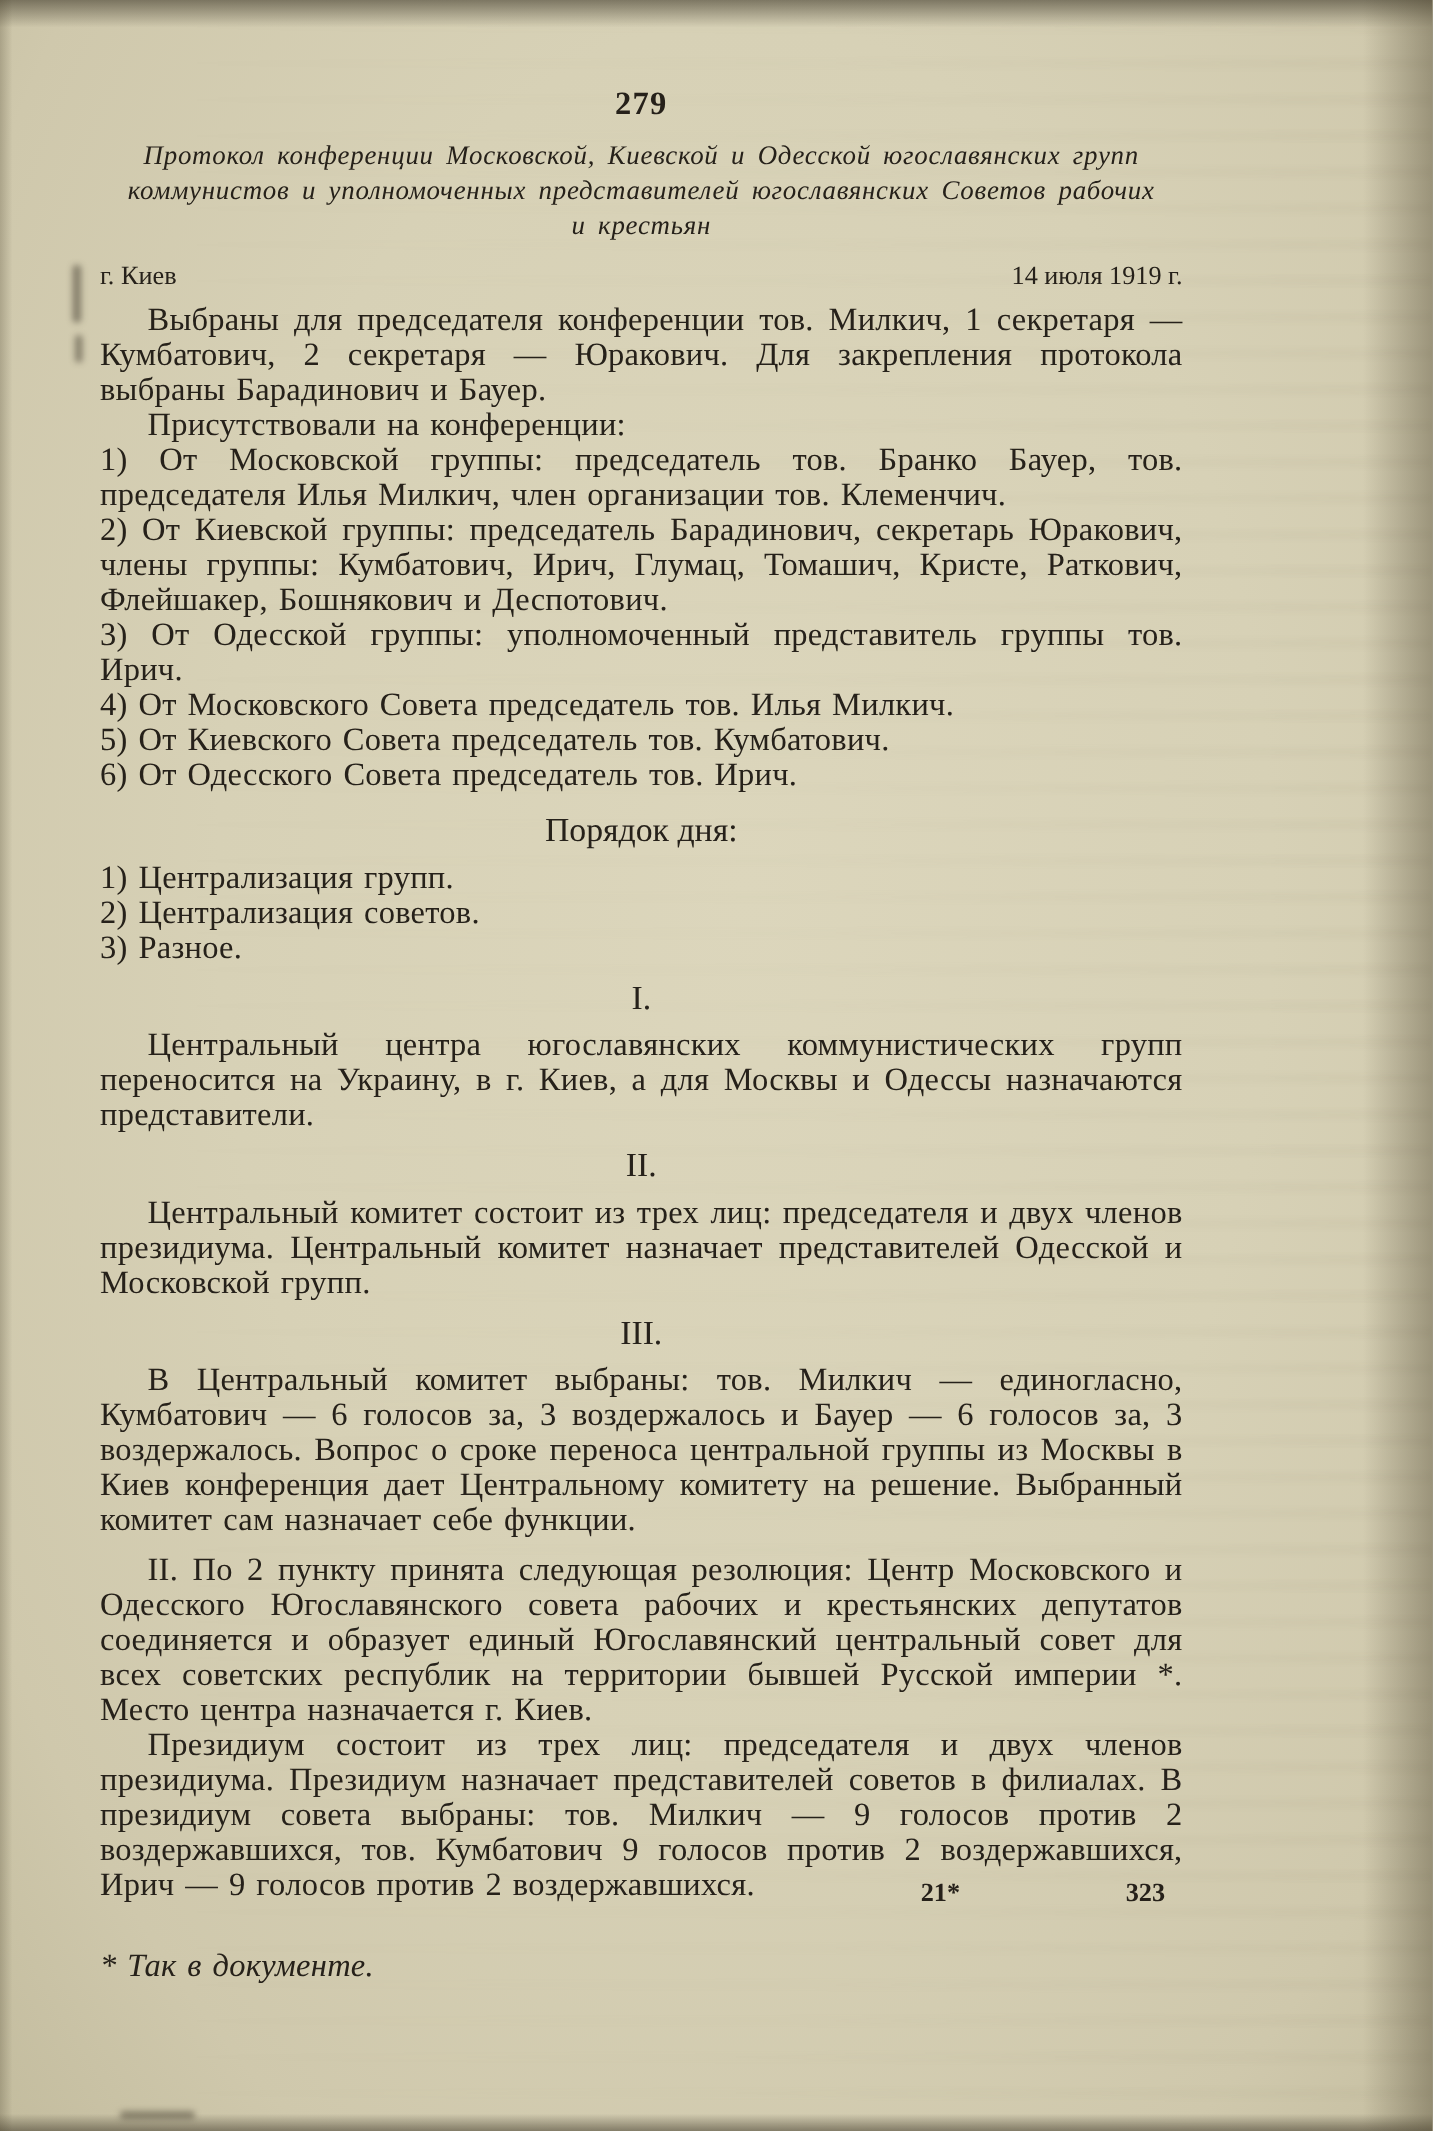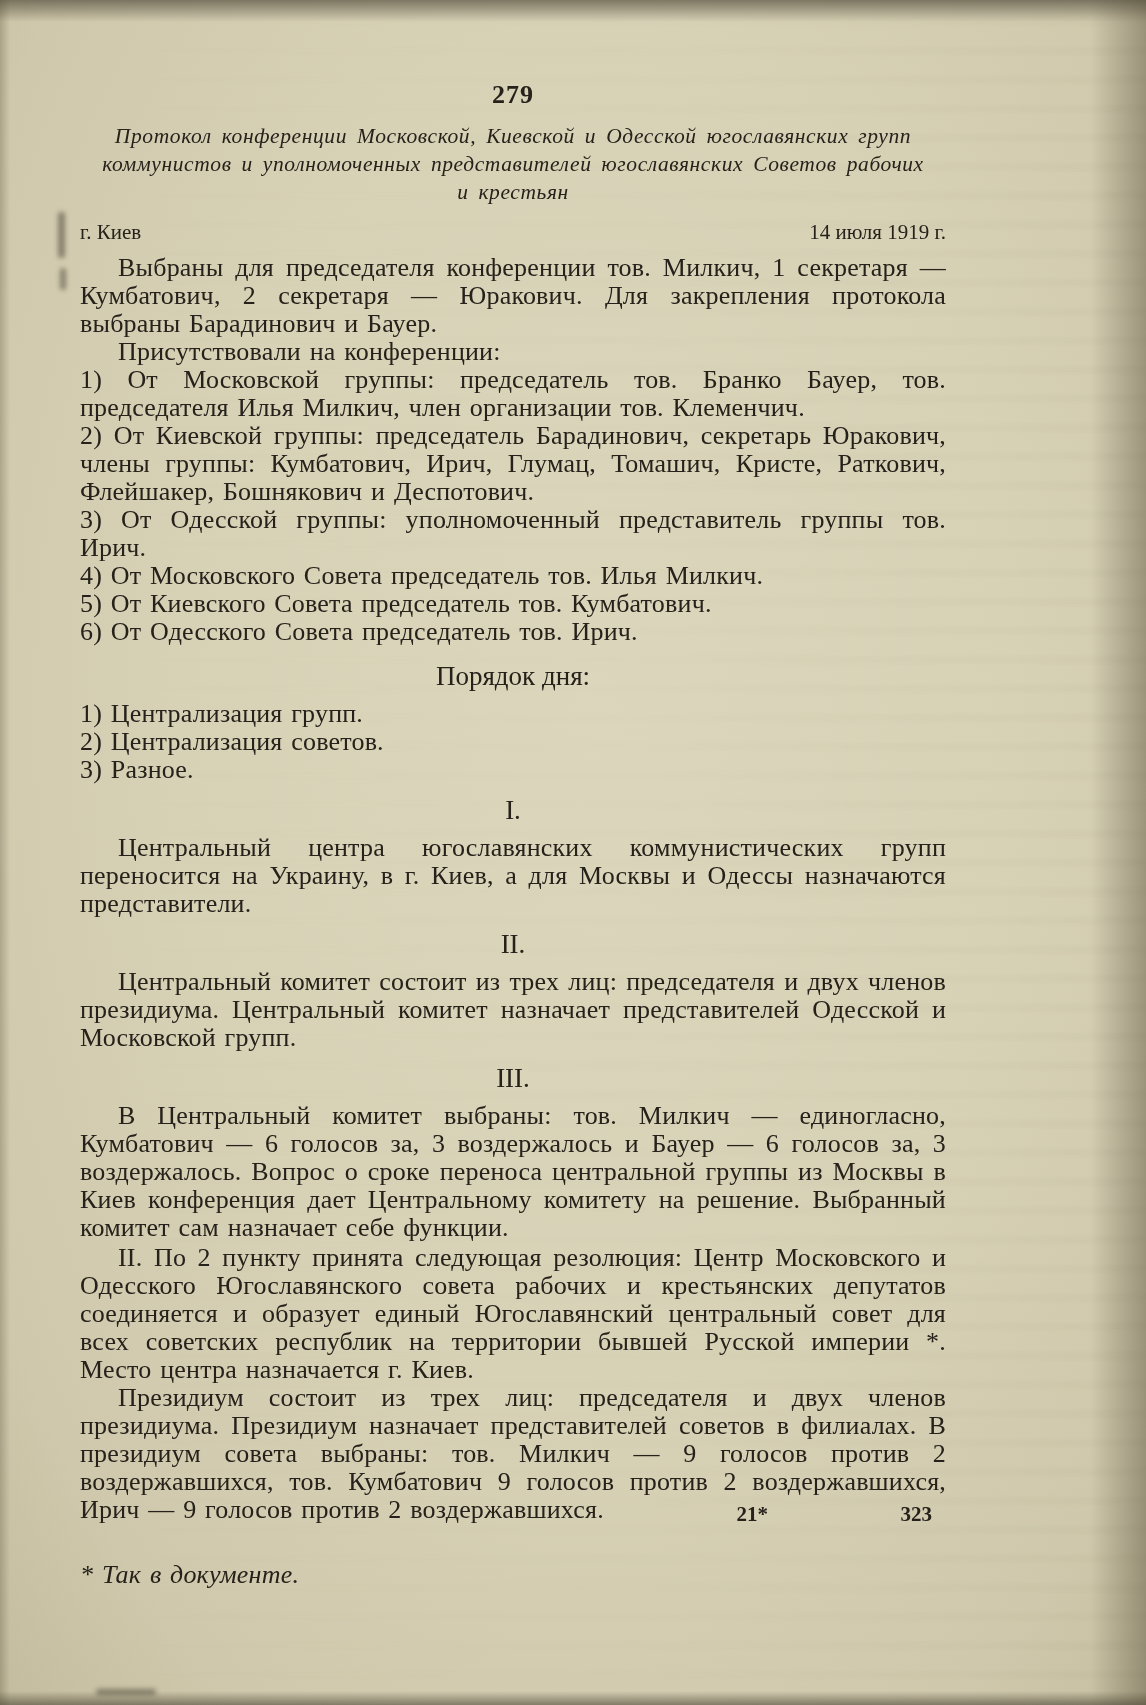--- a/index.html
+++ b/index.html
@@ -38,21 +38,21 @@
         rgba(148,140,112,0.16) 19px, rgba(148,140,112,0.16) 24px,
         rgba(148,140,112,0) 27px, rgba(148,140,112,0) 29px);
     -webkit-mask-image: linear-gradient(to right, rgba(0,0,0,0) 0%, rgba(0,0,0,0.15) 55%, rgba(0,0,0,0.75) 100%);
             mask-image: linear-gradient(to right, rgba(0,0,0,0) 0%, rgba(0,0,0,0.15) 55%, rgba(0,0,0,0.75) 100%);
     filter: blur(1.5px);
   }
 
   .content {
     position: absolute;
     left: 80px;
-    top: 80px;
+    top: 68px;
     width: 866px;
   }
 
   .doc-number {
     text-align: center;
     font-weight: bold;
     font-size: 26px;
     letter-spacing: 1px;
     margin: 0 0 12px 0;
   }
@@ -160,21 +160,21 @@
 
     <div class="center-label">I.</div>
     <p class="para">Центральный центра югославянских коммунистических групп переносится на Украину, в г. Киев, а для Москвы и Одессы назначаются представители.</p>
 
     <div class="center-label">II.</div>
     <p class="para">Центральный комитет состоит из трех лиц: председателя и двух членов президиума. Центральный комитет назначает представителей Одесской и Московской групп.</p>
 
     <div class="center-label">III.</div>
     <p class="para">В Центральный комитет выбраны: тов. Милкич — единогласно, Кумбатович — 6 голосов за, 3 воздержалось и Бауер — 6 голосов за, 3 воздержалось. Вопрос о сроке переноса центральной группы из Москвы в Киев конференция дает Центральному комитету на решение. Выбранный комитет сам назначает себе функции.</p>
 
-    <p class="para" style="margin-top:2px">II. По 2 пункту принята следующая резолюция: Центр Московского и Одесского Югославянского совета рабочих и крестьянских депутатов соединяется и образует единый Югославянский центральный совет для всех советских республик на территории бывшей Русской империи *. Место центра назначается г. Киев.</p>
+    <p class="para" style="margin-top:12px">II. По 2 пункту принята следующая резолюция: Центр Московского и Одесского Югославянского совета рабочих и крестьянских депутатов соединяется и образует единый Югославянский центральный совет для всех советских республик на территории бывшей Русской империи *. Место центра назначается г. Киев.</p>
 
     <p class="para">Президиум состоит из трех лиц: председателя и двух членов президиума. Президиум назначает представителей советов в филиалах. В президиум совета выбраны: тов. Милкич — 9 голосов против 2 воздержавшихся, тов. Кумбатович 9 голосов против 2 воздержавшихся, Ирич — 9 голосов против 2 воздержавшихся.</p>
 
     <p class="para footnote">* Так в документе.</p>
 
   </div>
 
   <div class="footer">
     <span class="signature">21*</span>
     <span class="page-number">323</span>

